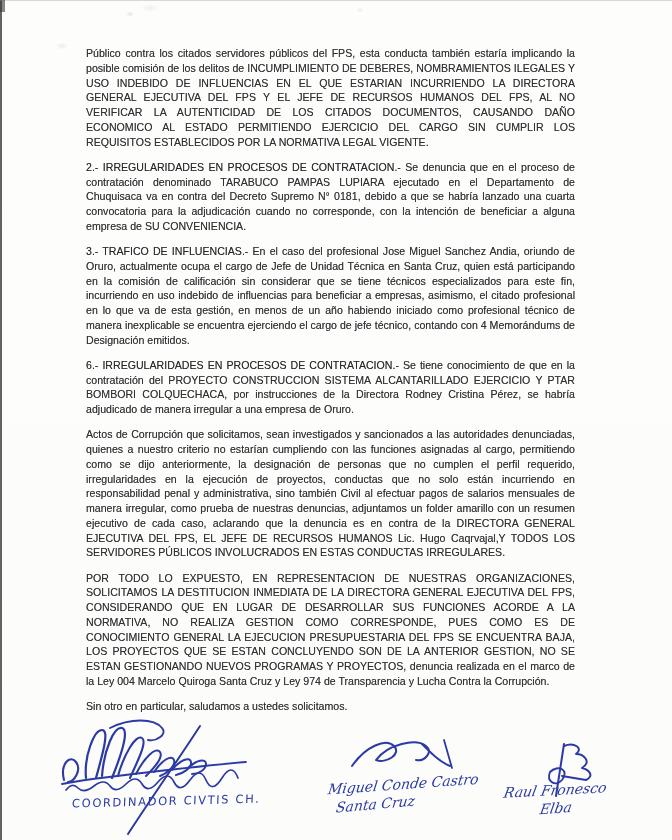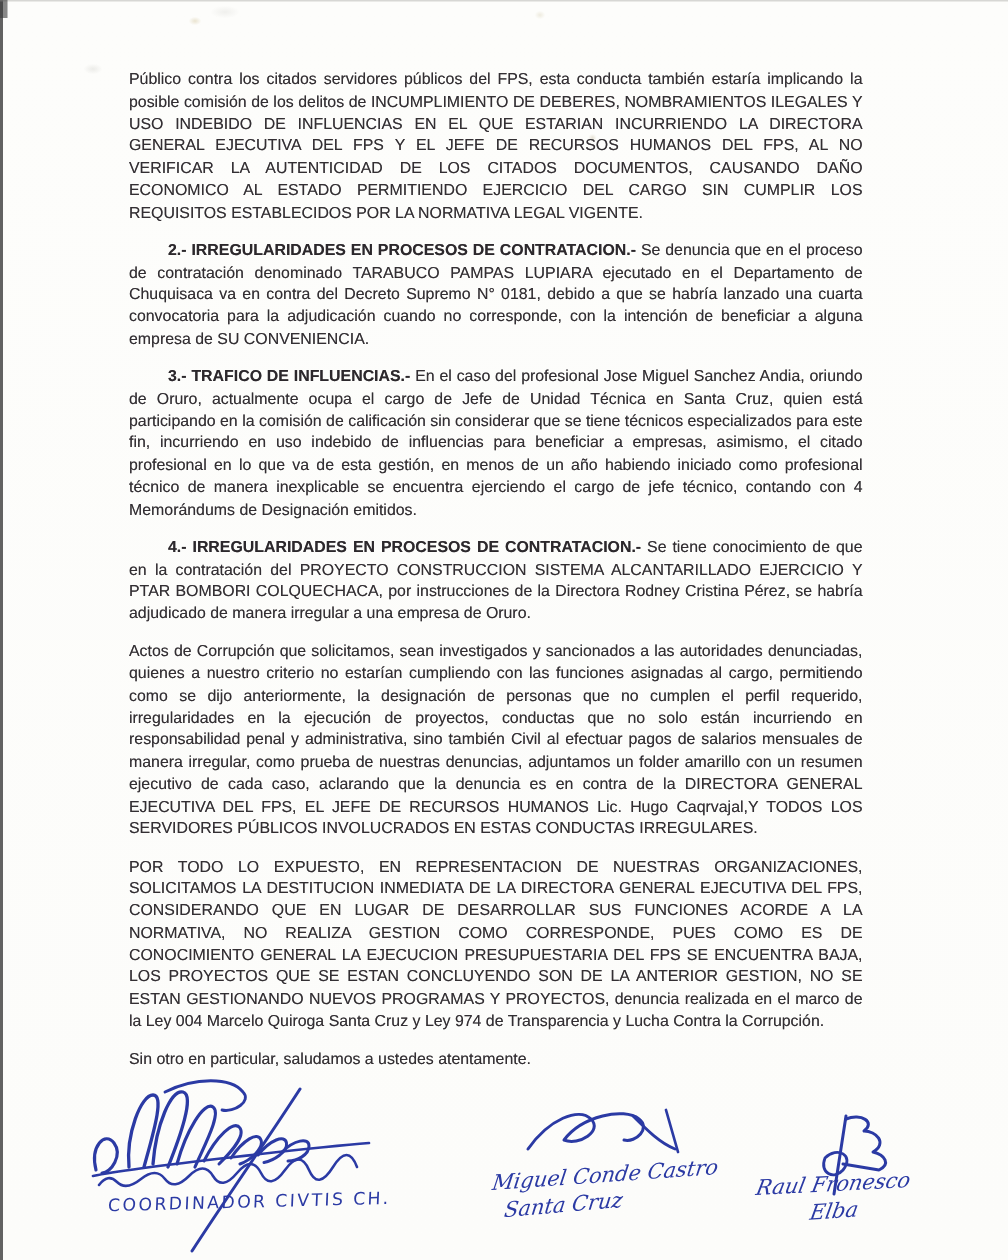--- a/index.html
+++ b/index.html
@@ -22,21 +22,21 @@
   .corner-speck{position:absolute;left:0;top:0;width:5px;height:12px;background:#3a3a3a;opacity:.6;}
 
   .doc{
     position:absolute;left:86px;top:46px;width:489px;
     font-size:10.6px;line-height:14.75px;
     color:#332f33;
     text-align:justify;
     text-shadow:0 0 .4px rgba(45,42,48,.55);
   }
   .doc p{margin:0 0 10.5px 0;}
-  .doc strong{font-weight:bold;color:#2c282c;margin-left:26px;}
+  .doc strong{font-weight:normal;color:#2c282c;}
   .closing{margin-top:2px !important;}
 
   .sig{position:absolute;color:#2b3aa4;}
   .sig svg{display:block;overflow:visible;}
   .sig .stroke{fill:none;stroke:#2b3aa4;stroke-linecap:round;stroke-linejoin:round;}
   .hand{
     position:absolute;white-space:nowrap;
     font-family:"DejaVu Serif",serif;font-style:italic;
     color:#2b3aa4;
   }
@@ -62,27 +62,27 @@
   <div class="edge-top"></div>
   <div class="corner-speck"></div>
 
   <div class="doc">
     <p class="para"><span>Público contra los citados servidores públicos del FPS, esta conducta también estaría implicando la posible comisión de los delitos de INCUMPLIMIENTO DE DEBERES, NOMBRAMIENTOS ILEGALES Y USO INDEBIDO DE INFLUENCIAS EN EL QUE ESTARIAN INCURRIENDO LA DIRECTORA GENERAL EJECUTIVA DEL FPS Y EL JEFE DE RECURSOS HUMANOS DEL FPS, AL NO VERIFICAR LA AUTENTICIDAD DE LOS CITADOS DOCUMENTOS, CAUSANDO DAÑO ECONOMICO AL ESTADO PERMITIENDO EJERCICIO DEL CARGO SIN CUMPLIR LOS REQUISITOS ESTABLECIDOS POR LA NORMATIVA LEGAL VIGENTE.</span></p>
 
     <p class="para"><strong>2.- IRREGULARIDADES EN PROCESOS DE CONTRATACION.-</strong><span> Se denuncia que en el proceso de contratación denominado TARABUCO PAMPAS LUPIARA ejecutado en el Departamento de Chuquisaca va en contra del Decreto Supremo N° 0181, debido a que se habría lanzado una cuarta convocatoria para la adjudicación cuando no corresponde, con la intención de beneficiar a alguna empresa de SU CONVENIENCIA.</span></p>
 
     <p class="para"><strong>3.- TRAFICO DE INFLUENCIAS.-</strong><span> En el caso del profesional Jose Miguel Sanchez Andia, oriundo de Oruro, actualmente ocupa el cargo de Jefe de Unidad Técnica en Santa Cruz, quien está participando en la comisión de calificación sin considerar que se tiene técnicos especializados para este fin, incurriendo en uso indebido de influencias para beneficiar a empresas, asimismo, el citado profesional en lo que va de esta gestión, en menos de un año habiendo iniciado como profesional técnico de manera inexplicable se encuentra ejerciendo el cargo de jefe técnico, contando con 4 Memorándums de Designación emitidos.</span></p>
 
-    <p class="para"><strong>4.- IRREGULARIDADES EN PROCESOS DE CONTRATACION.-</strong><span> Se tiene conocimiento de que en la contratación del PROYECTO CONSTRUCCION SISTEMA ALCANTARILLADO EJERCICIO Y PTAR BOMBORI COLQUECHACA, por instrucciones de la Directora Rodney Cristina Pérez, se habría adjudicado de manera irregular a una empresa de Oruro.</span></p>
+    <p class="para"><strong>6.- IRREGULARIDADES EN PROCESOS DE CONTRATACION.-</strong><span> Se tiene conocimiento de que en la contratación del PROYECTO CONSTRUCCION SISTEMA ALCANTARILLADO EJERCICIO Y PTAR BOMBORI COLQUECHACA, por instrucciones de la Directora Rodney Cristina Pérez, se habría adjudicado de manera irregular a una empresa de Oruro.</span></p>
 
     <p class="para"><span>Actos de Corrupción que solicitamos, sean investigados y sancionados a las autoridades denunciadas, quienes a nuestro criterio no estarían cumpliendo con las funciones asignadas al cargo, permitiendo como se dijo anteriormente, la designación de personas que no cumplen el perfil requerido, irregularidades en la ejecución de proyectos, conductas que no solo están incurriendo en responsabilidad penal y administrativa, sino también Civil al efectuar pagos de salarios mensuales de manera irregular, como prueba de nuestras denuncias, adjuntamos un folder amarillo con un resumen ejecutivo de cada caso, aclarando que la denuncia es en contra de la DIRECTORA GENERAL EJECUTIVA DEL FPS, EL JEFE DE RECURSOS HUMANOS Lic. Hugo Caqrvajal,Y TODOS LOS SERVIDORES PÚBLICOS INVOLUCRADOS EN ESTAS CONDUCTAS IRREGULARES.</span></p>
 
     <p class="para"><span>POR TODO LO EXPUESTO, EN REPRESENTACION DE NUESTRAS ORGANIZACIONES, SOLICITAMOS LA DESTITUCION INMEDIATA DE LA DIRECTORA GENERAL EJECUTIVA DEL FPS, CONSIDERANDO QUE EN LUGAR DE DESARROLLAR SUS FUNCIONES ACORDE A LA NORMATIVA, NO REALIZA GESTION COMO CORRESPONDE, PUES COMO ES DE CONOCIMIENTO GENERAL LA EJECUCION PRESUPUESTARIA DEL FPS SE ENCUENTRA BAJA, LOS PROYECTOS QUE SE ESTAN CONCLUYENDO SON DE LA ANTERIOR GESTION, NO SE ESTAN GESTIONANDO NUEVOS PROGRAMAS Y PROYECTOS, denuncia realizada en el marco de la Ley 004 Marcelo Quiroga Santa Cruz y Ley 974 de Transparencia y Lucha Contra la Corrupción.</span></p>
 
-    <p class="para closing">Sin otro en particular, saludamos a ustedes atentamente.</p>
+    <p class="para closing">Sin otro en particular, saludamos a ustedes solicitamos.</p>
   </div>
 
   <div class="sig" id="sig-left">
     <svg width="260" height="120" viewBox="0 0 260 120">
       <path class="stroke" stroke-width="2.1" d="M14,60 C10,44 20,34 26,42 C32,50 24,62 18,62"></path>
       <path class="stroke" stroke-width="2.2" d="M36,58 C34,36 44,10 52,10 C60,10 52,36 46,58"></path>
       <path class="stroke" stroke-width="2.2" d="M52,56 C54,30 64,6 72,8 C80,10 70,38 62,58"></path>
       <path class="stroke" stroke-width="2.1" d="M68,56 C74,34 86,14 92,18 C98,22 86,44 80,58"></path>
       <path class="stroke" stroke-width="2" d="M86,54 C94,38 106,26 110,32 C114,38 102,50 96,56"></path>
       <path class="stroke" stroke-width="2" d="M104,52 C112,40 122,34 124,40 C126,46 116,54 110,56"></path>

